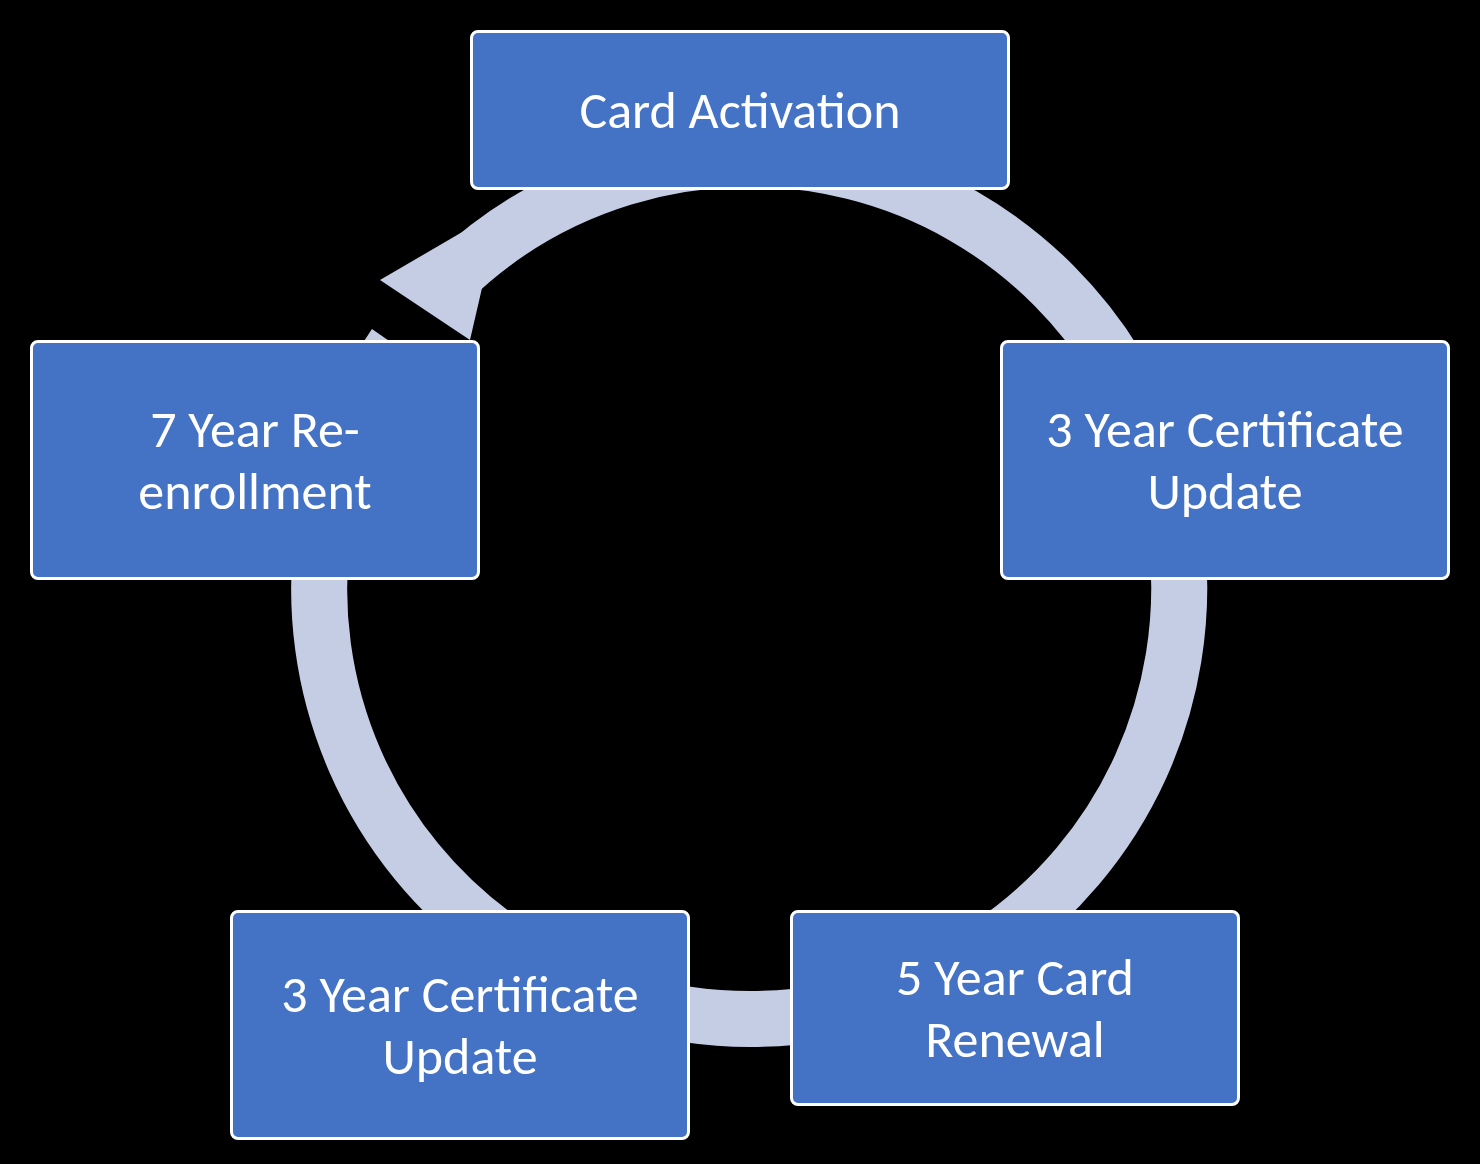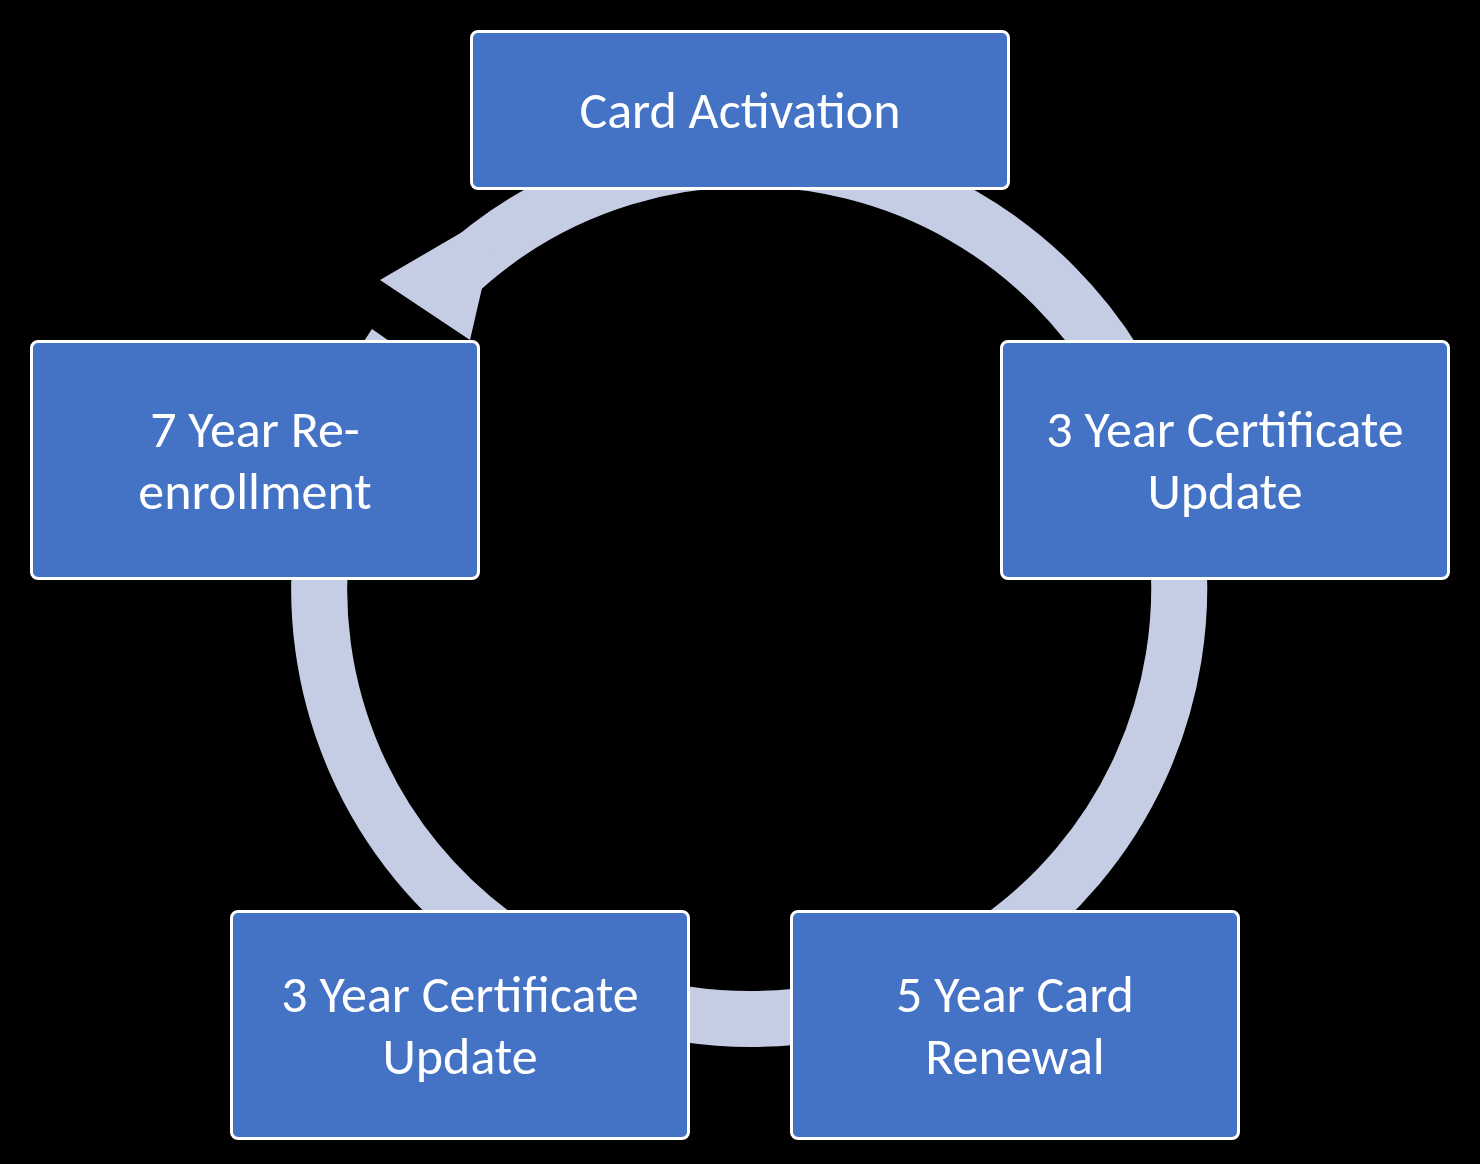--- a/index.html
+++ b/index.html
@@ -52,21 +52,21 @@
   </svg>
 
   <div class="node" style="left:470px; top:30px;  width:540px; height:160px;">
     <span>Card Activation</span>
   </div>
 
   <div class="node" style="left:1000px; top:340px; width:450px; height:240px;">
     <span>3 Year Certificate Update</span>
   </div>
 
-  <div class="node" style="left:790px; top:910px; width:450px; height:230px;">
+  <div class="node" style="left:790px; top:910px; width:450px; height:196px;">
     <span>5 Year Card Renewal</span>
   </div>
 
   <div class="node" style="left:230px; top:910px; width:460px; height:230px;">
     <span>3 Year Certificate Update</span>
   </div>
 
   <div class="node" style="left:30px; top:340px; width:450px; height:240px;">
     <span>7 Year Re-enrollment</span>
   </div>

